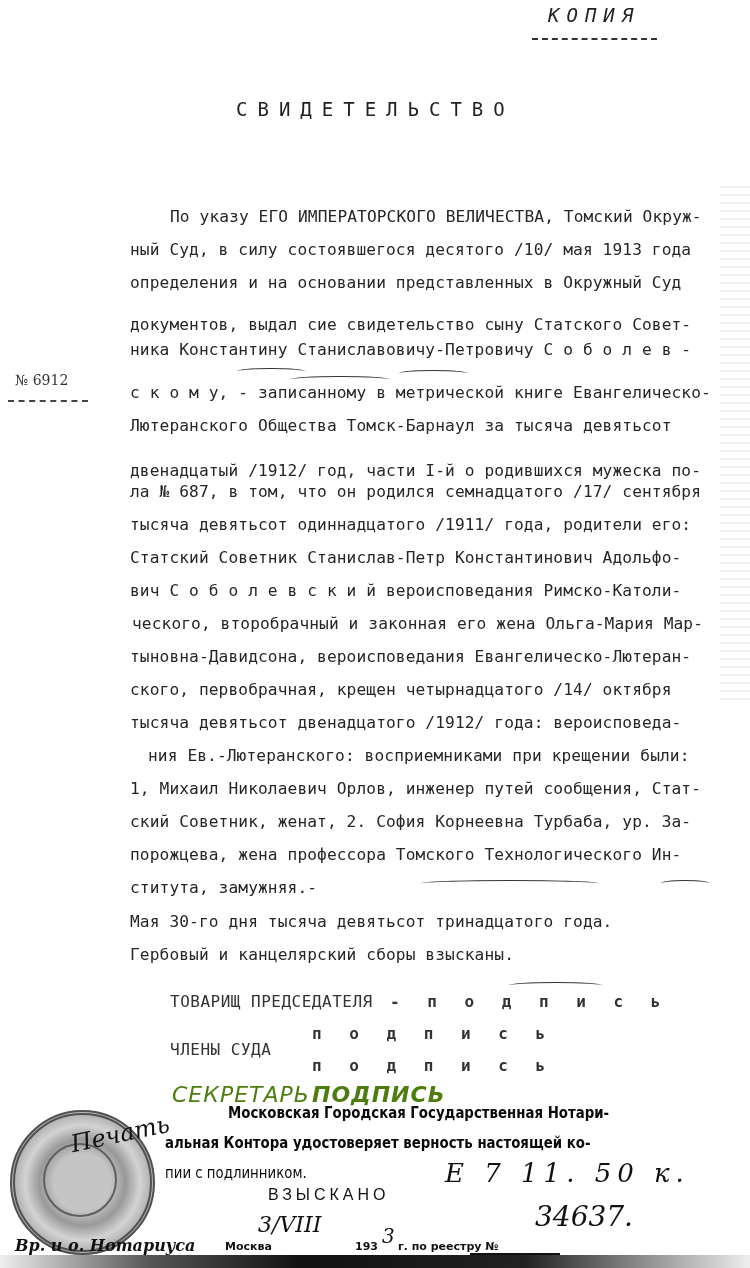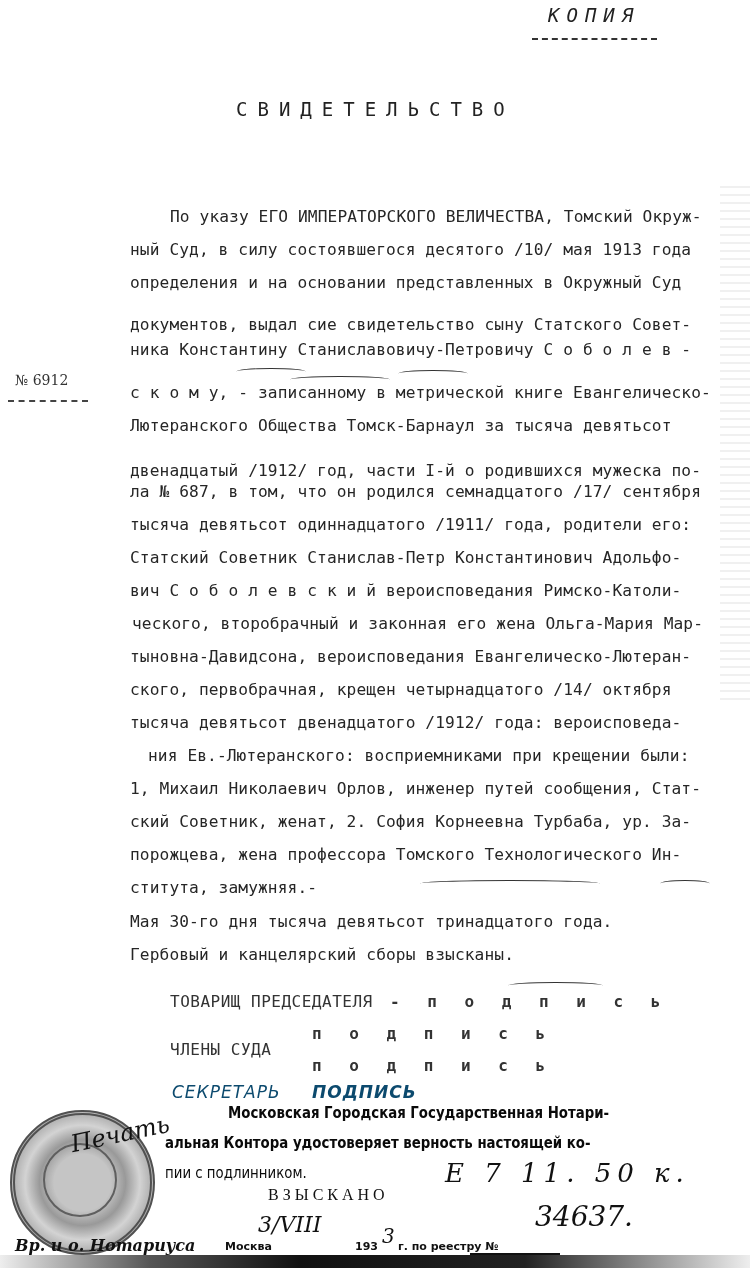--- a/index.html
+++ b/index.html
@@ -10,24 +10,24 @@
   .abs { position: absolute; white-space: nowrap; }
   .copy-mark { left: 548px; top: 4px; font-size: 19px; letter-spacing: 7px; color: #222; font-style: italic; }
   .copy-underline { left: 532px; top: 38px; width: 125px; border-top: 2px dashed #333; }
   .title { left: 236px; top: 98px; font-size: 19px; letter-spacing: 10px; color: #222; }
   .body-line { font-size: 16.2px; color: #262626; letter-spacing: 0.1px; }
   .reg-num { left: 15px; top: 372px; font-size: 14px; font-family: "DejaVu Serif", serif; color: #333; }
   .reg-dash { left: 8px; top: 400px; width: 80px; border-top: 2px dashed #444; }
   .pen-stroke { border-top: 1.5px solid #333; border-radius: 50%; height: 6px; }
   .sig-block { font-size: 16px; color: #333; letter-spacing: 0.5px; }
   .spaced { letter-spacing: 9px; font-weight: bold; }
-  .secretary { left: 172px; top: 1082px; font-size: 17px; font-family: "DejaVu Sans", sans-serif; font-style: italic; color: #0c4a6e; letter-spacing: 1px; }
+  .secretary { left: 172px; top: 1082px; font-size: 22px; font-family: "DejaVu Sans", sans-serif; font-style: italic; color: #4d7c0f; letter-spacing: 1px; }
   .notary { font-family: "DejaVu Sans", sans-serif; font-weight: bold; font-size: 15.5px; color: #0a0a0a; transform: scaleX(0.86); transform-origin: left; }
   .notary.light { font-weight: normal; }
-  .vzyskano { left: 268px; top: 1186px; font-family: Liberation Serif, serif; font-size: 16px; letter-spacing: 4px; color: #111; }
+  .vzyskano { left: 268px; top: 1186px; font-family: Liberation Sans, sans-serif; font-size: 16px; letter-spacing: 4px; color: #111; }
   .handwrite { font-family: "DejaVu Serif", serif; font-style: italic; color: #111; }
   .stamp {
     left: 10px; top: 1110px; width: 135px; height: 135px; border-radius: 50%;
     border: 5px double #333; background: radial-gradient(circle, #bbb 0 30%, #888 45%, #ccc 60%, #999 75%, #ddd 100%);
     opacity: 0.85;
   }
   .stamp-inner { position: absolute; left: 28px; top: 28px; width: 70px; height: 70px; border-radius: 50%; border: 2px solid #444; }
   .footer-line { left: 225px; top: 1240px; font-family: "DejaVu Sans", sans-serif; font-weight: bold; font-size: 11px; color: #111; }
   .footer-bar { left: 0; top: 1255px; width: 750px; height: 13px; background: linear-gradient(90deg, #eee 0%, #555 20%, #111 40%, #222 70%, #888 85%, #eee 100%); }
   .edge-noise { right: 0; top: 180px; width: 30px; height: 520px; background: repeating-linear-gradient(180deg, #fff 0 6px, #e6e6e6 6px 8px); opacity: 0.6; }

